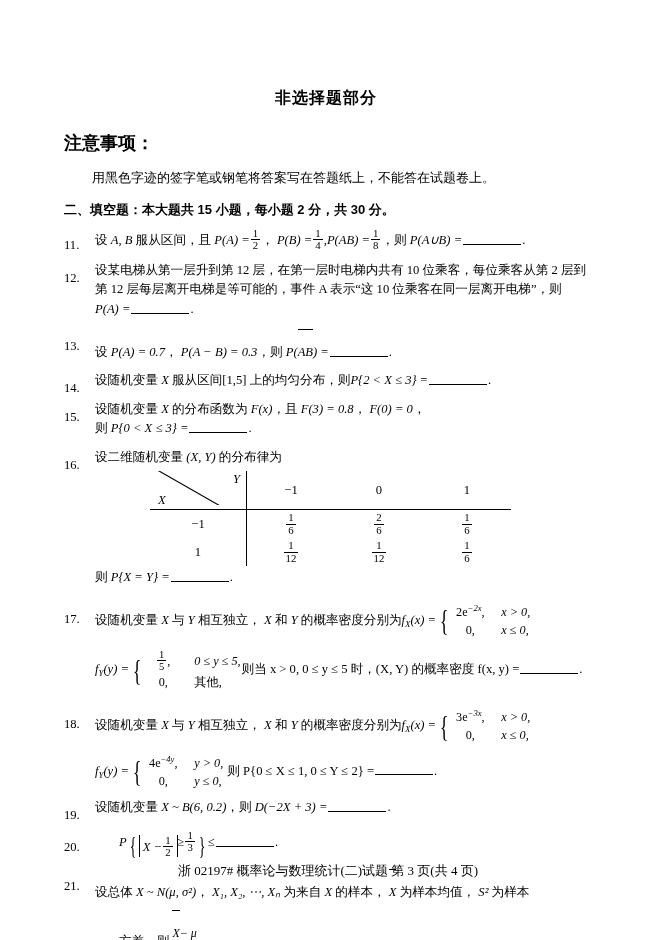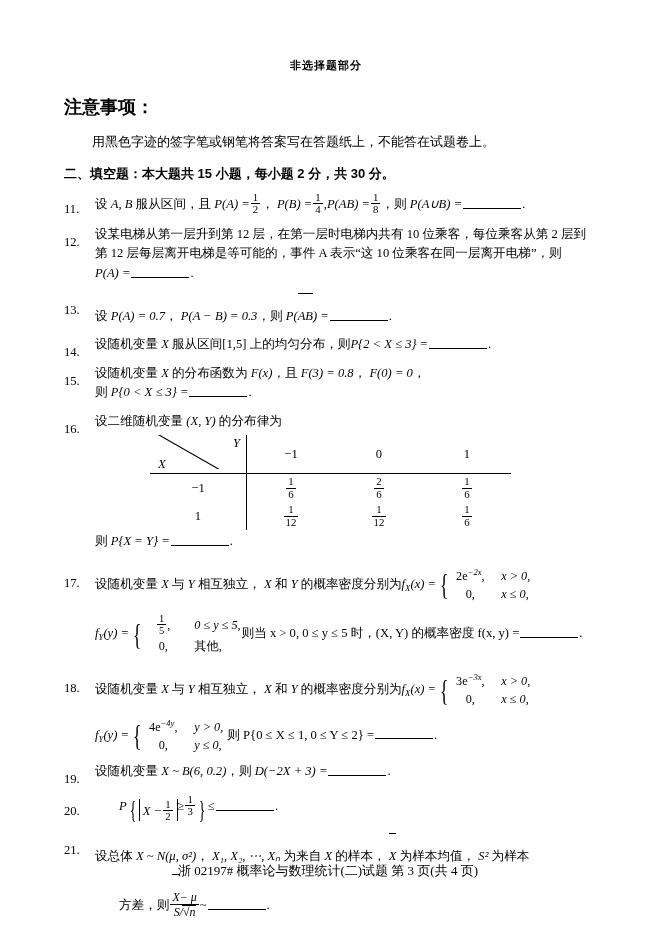--- a/index.html
+++ b/index.html
@@ -18,24 +18,24 @@
   .page {
     position: relative;
     width: 652px;
     height: 940px;
     padding: 0;
   }
   .doc-title {
     text-align: center;
     font-family: "Liberation Sans", "DejaVu Sans", sans-serif;
     font-weight: bold;
-    font-size: 11px;
+    font-size: 16px;
     letter-spacing: 1px;
     margin: 0;
-    padding-top: 58px;
+    padding-top: 88px;
   }
   .notice-head {
     font-family: "Liberation Sans", "DejaVu Sans", sans-serif;
     font-weight: bold;
     font-size: 18px;
     margin: 22px 0 14px 64px;
   }
   .notice-body {
     font-size: 13px;
     margin: 7px 0 0 92px;

